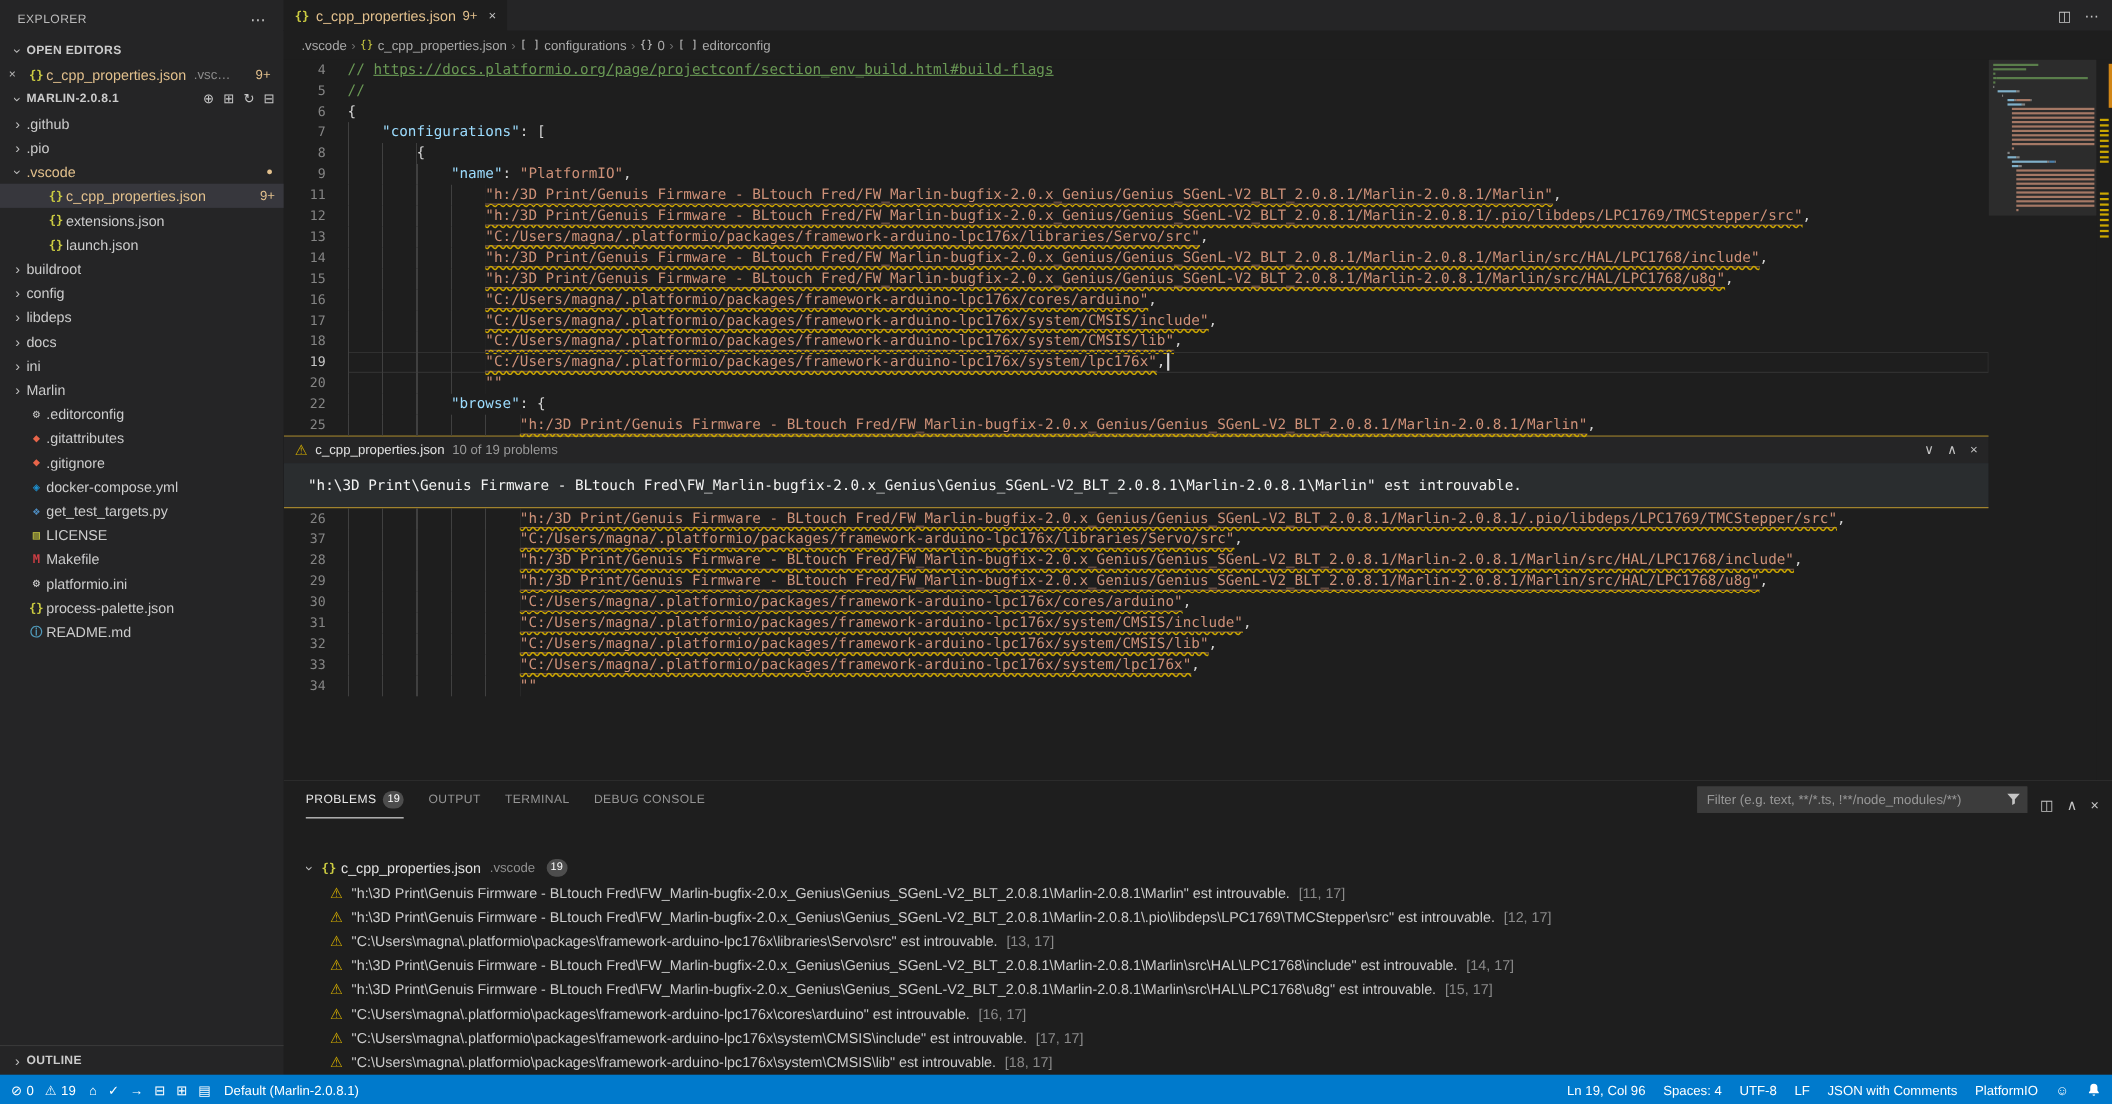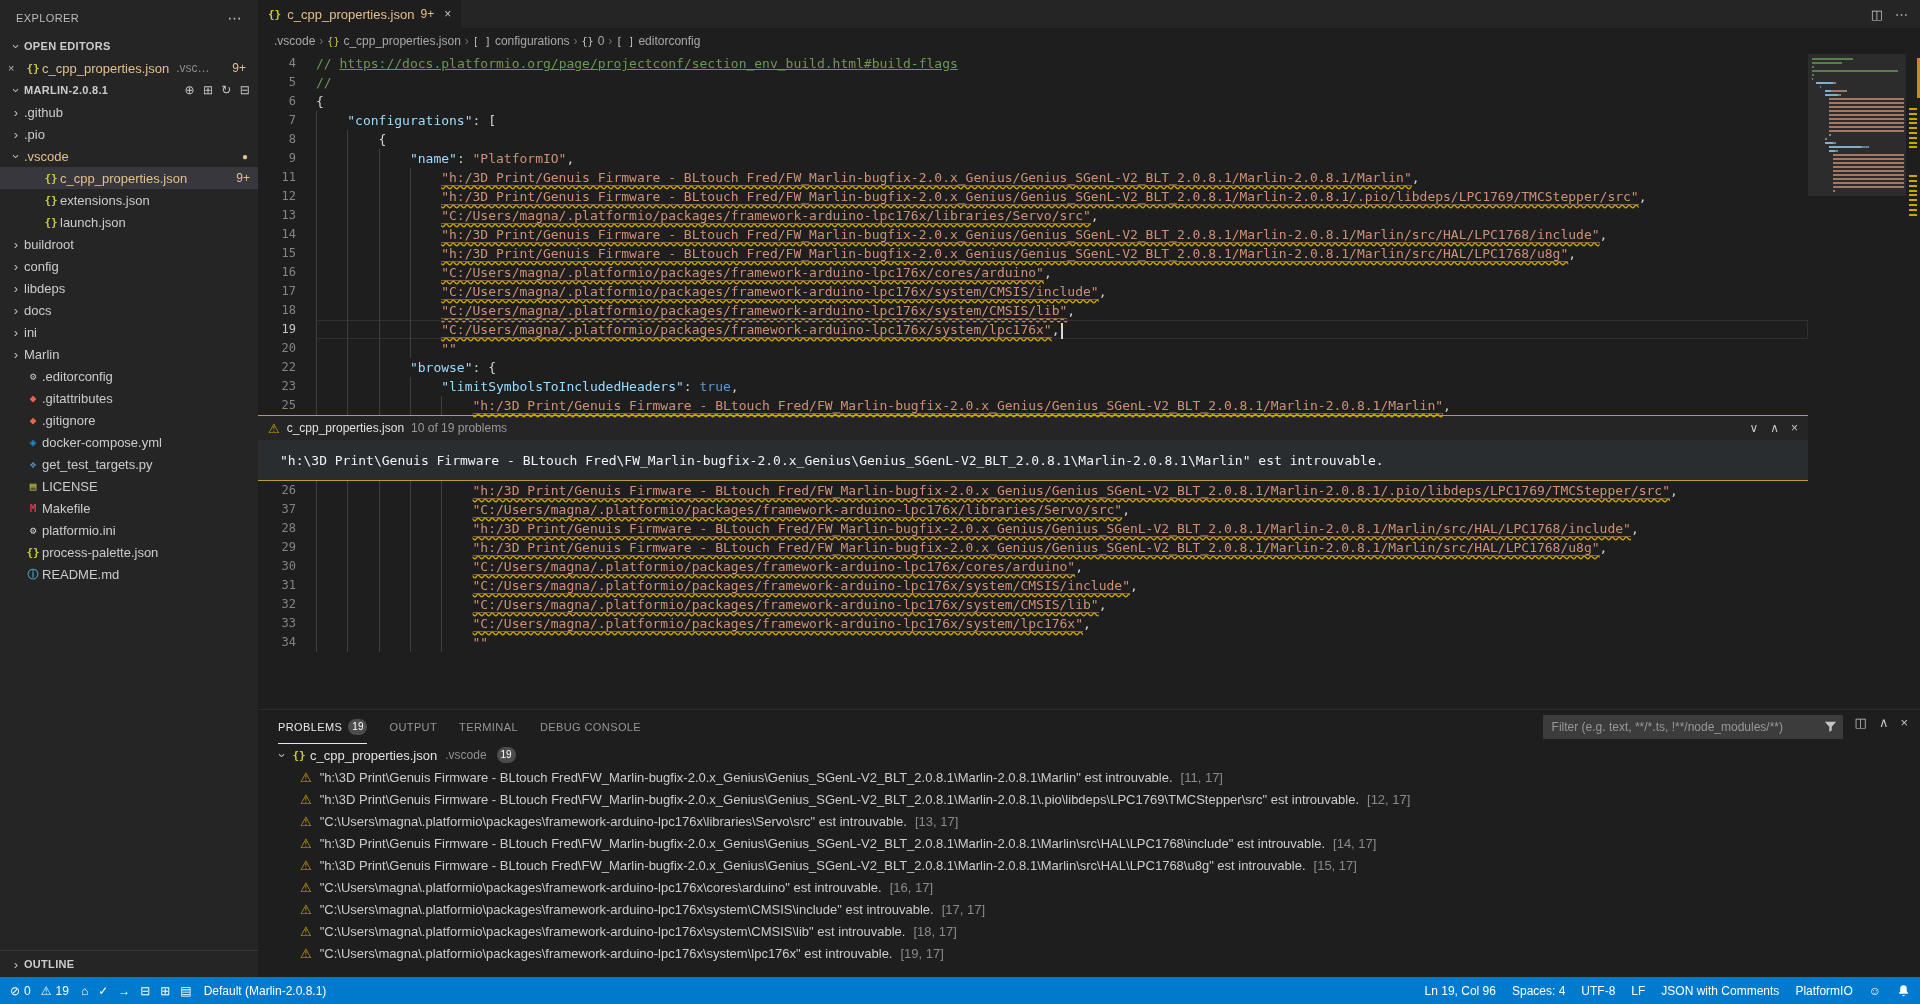--- a/index.html
+++ b/index.html
@@ -81,27 +81,27 @@
   .minimap{position:absolute;top:0;right:14px;width:98px;bottom:0;background:#1e1e1e;}
   .mm-slider{position:absolute;left:0;right:0;top:0;height:142px;background:rgba(121,121,121,.16);}
   .mm-bars{position:absolute;left:4px;top:4px;right:2px;}
   .mm-line{height:2px;margin-bottom:2px;display:flex;}
   .mm-seg{height:2px;flex:none;opacity:.75;}
   .overview-ruler{position:absolute;top:0;right:0;width:14px;bottom:0;background:#1e1e1e;}
   .ruler-mark{position:absolute;left:3px;width:8px;height:2px;background:#cca700;}
   .ruler-mod{position:absolute;right:0;width:3px;background:#d18616;}
 
   
-  .panel{height:268px;flex:none;background:#1e1e1e;border-top:1px solid #2b2b2b;display:flex;flex-direction:column;}
+  .panel{height:268px;flex:none;background:#1e1e1e;border-top:1px solid #2b2b2b;display:flex;flex-direction:column;gap:34px;}
   .panel-top{height:34px;display:flex;align-items:center;padding:0 12px 0 20px;flex:none;position:relative;}
   .panel-tabs{display:flex;gap:22px;height:100%;}
   .ptab{display:flex;align-items:center;gap:6px;font-size:11px;letter-spacing:.4px;color:#969696;border-bottom:1px solid transparent;cursor:pointer;}
   .ptab.active{color:#e7e7e7;border-bottom-color:#e7e7e7;}
   .pbadge{min-width:16px;height:16px;line-height:16px;border-radius:9px;background:#4d4d4d;color:#ffffff;font-size:10px;text-align:center;padding:0 4px;letter-spacing:0;}
-  .panel-right{margin-left:auto;display:flex;align-items:flex-start;gap:12px;}
+  .panel-right{margin-left:auto;display:flex;align-items:flex-end;gap:12px;}
   .filter-wrap{position:relative;}
   .filter-input{width:300px;height:24px;background:#3c3c3c;border:1px solid #3c3c3c;color:#cccccc;font-size:12px;padding:0 26px 0 8px;font-family:"Liberation Sans",sans-serif;outline:none;}
   .filter-input::placeholder{color:#989898;}
   .filter-funnel{position:absolute;right:6px;top:5px;}
   .panel-icons{display:flex;gap:12px;color:#c5c5c5;font-size:13px;}
   .panel-icons span{cursor:pointer;}
   .problems{flex:1;overflow:hidden;}
   .prob-group{height:22px;display:flex;align-items:center;padding-left:16px;cursor:pointer;}
   .pg-file{color:#e1e1e1;margin-left:2px;}
   .pg-dir{color:#909090;font-size:12px;margin-left:8px;}
@@ -316,21 +316,20 @@
               <div class="code-line"><span class="lnum">12</span><span class="lbody"><span class="ind" style="width: 16ch;"></span><span class="tk-path">"h:/3D Print/Genuis Firmware - BLtouch Fred/FW_Marlin-bugfix-2.0.x_Genius/Genius_SGenL-V2_BLT_2.0.8.1/Marlin-2.0.8.1/.pio/libdeps/LPC1769/TMCStepper/src"</span><span class="tk-punct">,</span></span></div>
               <div class="code-line"><span class="lnum">13</span><span class="lbody"><span class="ind" style="width: 16ch;"></span><span class="tk-path">"C:/Users/magna/.platformio/packages/framework-arduino-lpc176x/libraries/Servo/src"</span><span class="tk-punct">,</span></span></div>
               <div class="code-line"><span class="lnum">14</span><span class="lbody"><span class="ind" style="width: 16ch;"></span><span class="tk-path">"h:/3D Print/Genuis Firmware - BLtouch Fred/FW_Marlin-bugfix-2.0.x_Genius/Genius_SGenL-V2_BLT_2.0.8.1/Marlin-2.0.8.1/Marlin/src/HAL/LPC1768/include"</span><span class="tk-punct">,</span></span></div>
               <div class="code-line"><span class="lnum">15</span><span class="lbody"><span class="ind" style="width: 16ch;"></span><span class="tk-path">"h:/3D Print/Genuis Firmware - BLtouch Fred/FW_Marlin-bugfix-2.0.x_Genius/Genius_SGenL-V2_BLT_2.0.8.1/Marlin-2.0.8.1/Marlin/src/HAL/LPC1768/u8g"</span><span class="tk-punct">,</span></span></div>
               <div class="code-line"><span class="lnum">16</span><span class="lbody"><span class="ind" style="width: 16ch;"></span><span class="tk-path">"C:/Users/magna/.platformio/packages/framework-arduino-lpc176x/cores/arduino"</span><span class="tk-punct">,</span></span></div>
               <div class="code-line"><span class="lnum">17</span><span class="lbody"><span class="ind" style="width: 16ch;"></span><span class="tk-path">"C:/Users/magna/.platformio/packages/framework-arduino-lpc176x/system/CMSIS/include"</span><span class="tk-punct">,</span></span></div>
               <div class="code-line"><span class="lnum">18</span><span class="lbody"><span class="ind" style="width: 16ch;"></span><span class="tk-path">"C:/Users/magna/.platformio/packages/framework-arduino-lpc176x/system/CMSIS/lib"</span><span class="tk-punct">,</span></span></div>
               <div class="code-line cur"><span class="lnum">19</span><span class="lbody"><span class="ind" style="width: 16ch;"></span><span class="tk-path">"C:/Users/magna/.platformio/packages/framework-arduino-lpc176x/system/lpc176x"</span><span class="tk-punct">,</span><span class="caret"></span></span></div>
               <div class="code-line"><span class="lnum">20</span><span class="lbody"><span class="ind" style="width: 16ch;"></span><span class="tk-str">""</span></span></div>
               <div class="code-line"><span class="lnum">22</span><span class="lbody"><span class="ind" style="width: 12ch;"></span><span class="tk-prop">"browse"</span><span class="tk-punct">: {</span></span></div>
-              <div class="code-line"><span class="lnum">23</span><span class="lbody"><span class="ind" style="width: 16ch;"></span><span class="tk-prop">"limitSymbolsToIncludedHeaders"</span><span class="tk-punct">: </span><span class="tk-kw">true</span><span class="tk-punct">,</span></span></div>
               <div class="code-line"><span class="lnum">25</span><span class="lbody"><span class="ind" style="width: 20ch;"></span><span class="tk-path">"h:/3D Print/Genuis Firmware - BLtouch Fred/FW_Marlin-bugfix-2.0.x_Genius/Genius_SGenL-V2_BLT_2.0.8.1/Marlin-2.0.8.1/Marlin"</span><span class="tk-punct">,</span></span></div>
             </div>
           <div class="peek">
             <div class="peek-header">
               <span class="warn-glyph">⚠</span>
               <span class="peek-file">c_cpp_properties.json</span>
               <span class="peek-meta">10 of 19 problems</span>
               <span class="peek-actions" id="peek-actions">
                   <span>∨</span>
                   <span>∧</span>

